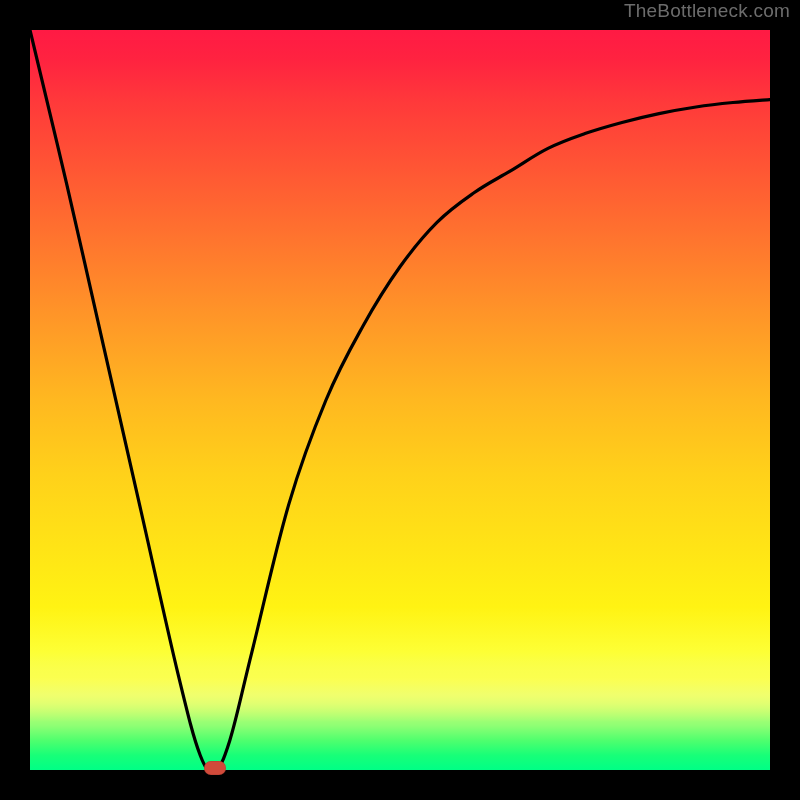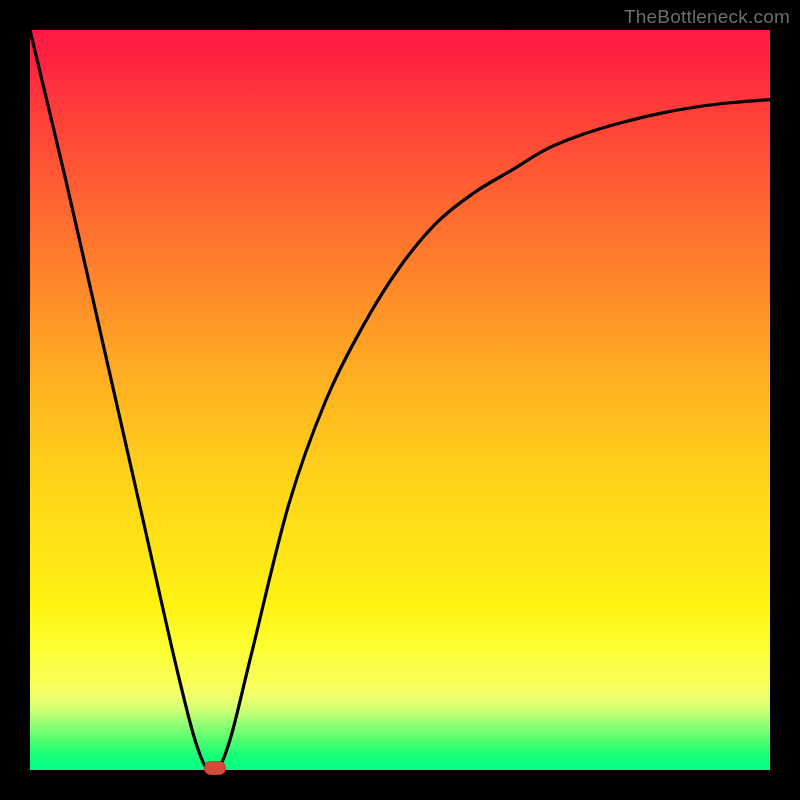--- a/index.html
+++ b/index.html
@@ -55,21 +55,21 @@
       to bottom,
       rgba(255,255,60,0) 0%,
       rgba(255,255,70,0.55) 35%,
       rgba(252,255,110,0.65) 60%,
       rgba(220,255,120,0) 100%
     );
     pointer-events: none;
   }
   .watermark {
     position: absolute;
-    top: 6px;
+    top: 0;
     right: 10px;
     color: #6c6c6c;
     font-size: 19px;
     font-weight: 400;
     letter-spacing: 0.2px;
     user-select: none;
     margin-left: 12px;
   }
   svg.curve {
     position: absolute;

